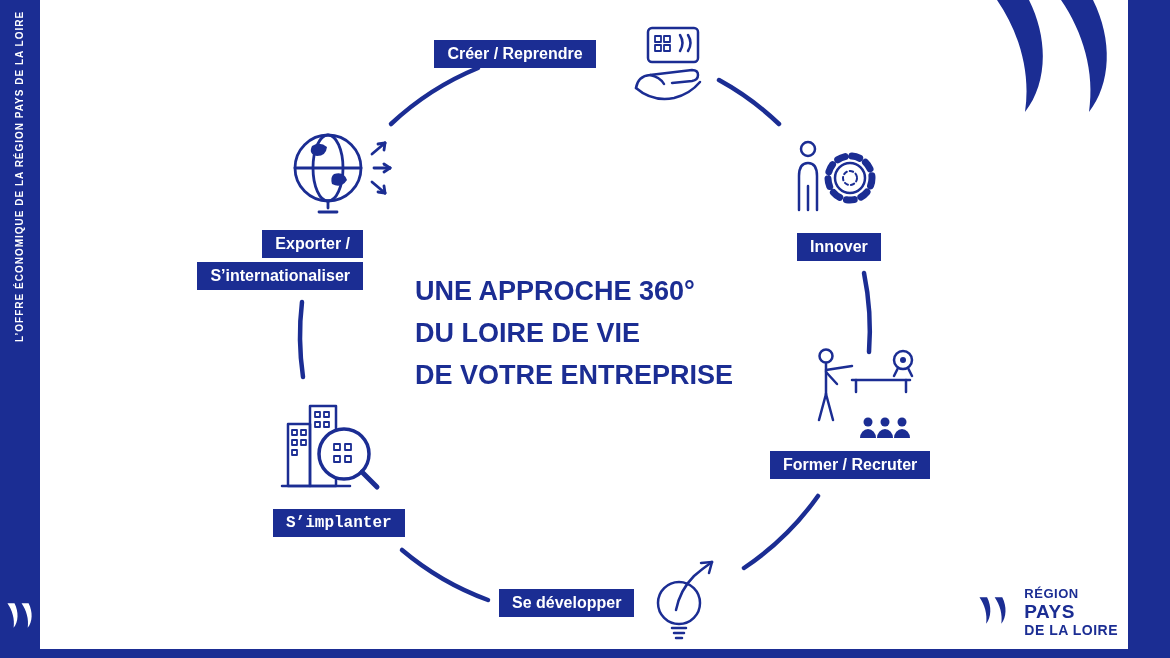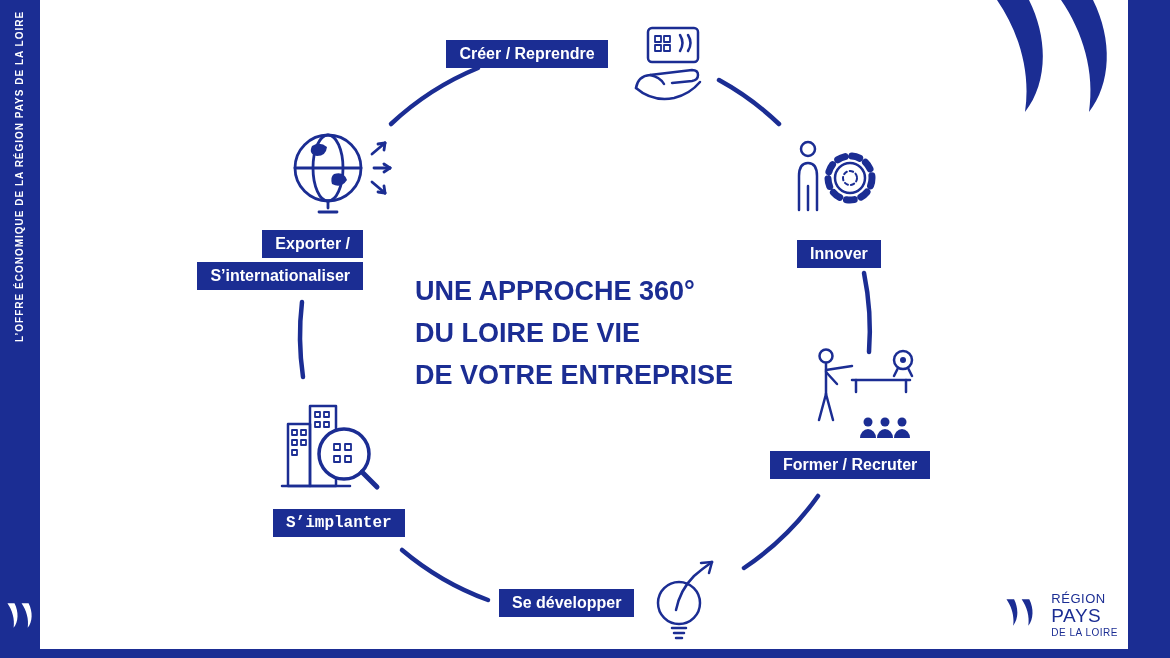--- a/index.html
+++ b/index.html
@@ -38,24 +38,24 @@
     padding:5px 13px;white-space:nowrap;display:inline-block;
   }
 
   .icon{position:absolute;}
   .icon svg{display:block;}
 
   .region-logo{
     position:absolute;right:52px;bottom:20px;display:flex;gap:8px;align-items:center;
     color:var(--blue);
   }
-  .region-logo .logo-text div{font-weight:normal;letter-spacing:.5px;line-height:1.1;margin-left:9px;}
+  .region-logo .logo-text div{font-weight:bold;letter-spacing:.5px;line-height:1.1;margin-left:9px;}
   .region-logo .l1{font-size:13px;}
   .region-logo .l2{font-size:19px;}
-  .region-logo .l3{font-size:10px;}
+  .region-logo .l3{font-size:14px;}
 
   .arcs{position:absolute;left:0;top:0;pointer-events:none;}
 </style>
 </head>
 <body>
 
 <div class="slide">
 
   <div class="band band-left">
     <div class="side-caption-wrap">
@@ -92,41 +92,41 @@
     <g fill="none" stroke="#1B2D93" stroke-width="4.5" stroke-linecap="round">
       <path d="M719,80 A285,285 0 0 1 779,124"></path>
       <path d="M864,273 A285,285 0 0 1 869,352"></path>
       <path d="M818,496 A285,285 0 0 1 744,568"></path>
       <path d="M488,600 A285,285 0 0 1 402,550"></path>
       <path d="M303,377 A285,285 0 0 1 302,302"></path>
       <path d="M391,124 A285,285 0 0 1 478,68"></path>
     </g>
   </svg>
 
-  <div class="node center" style="left:435px;top:40px;width:184px;">
+  <div class="node center" style="left:423px;top:40px;width:184px;">
     <div class="pill">Créer / Reprendre</div>
   </div>
   <div class="icon" style="left:626px;top:24px;">
     <svg width="92" height="86" viewBox="0 0 92 86" fill="none" stroke="#1B2D93" stroke-width="2.5" stroke-linecap="round" stroke-linejoin="round">
       <rect x="22" y="4" width="50" height="34" rx="4"></rect>
       <g stroke-width="1.8">
         <rect x="29" y="12" width="6" height="6"></rect>
         <rect x="38" y="12" width="6" height="6"></rect>
         <rect x="29" y="21" width="6" height="6"></rect>
         <rect x="38" y="21" width="6" height="6"></rect>
       </g>
       <path d="M54,11 q5,8 0,16"></path>
       <path d="M62,11 q5,8 0,16"></path>
       <path d="M10,64 Q12,52 24,51 L66,46 Q72,46 72,51 Q72,56 66,57 L46,59"></path>
       <path d="M24,51 Q34,53 38,60"></path>
       <path d="M10,64 Q26,78 48,74 Q64,70 74,58"></path>
     </svg>
   </div>
 
-  <div class="node" style="left:797px;top:240px;">
+  <div class="node" style="left:797px;top:233px;">
     <div class="pill">Innover</div>
   </div>
   <div class="icon" style="left:792px;top:136px;">
     <svg width="92" height="84" viewBox="0 0 92 84" fill="none" stroke="#1B2D93" stroke-width="2.5" stroke-linecap="round" stroke-linejoin="round">
       <circle cx="16" cy="13" r="7"></circle>
       <path d="M7,74 L7,40 Q7,27 16,27 Q25,27 25,40 L25,74"></path>
       <path d="M16,50 L16,74"></path>
       <circle cx="58" cy="42" r="22" stroke-width="7" stroke-dasharray="8 7"></circle>
       <circle cx="58" cy="42" r="15" stroke-width="2.5"></circle>
       <circle cx="58" cy="42" r="7" stroke-width="2" stroke-dasharray="3.5 3"></circle>

